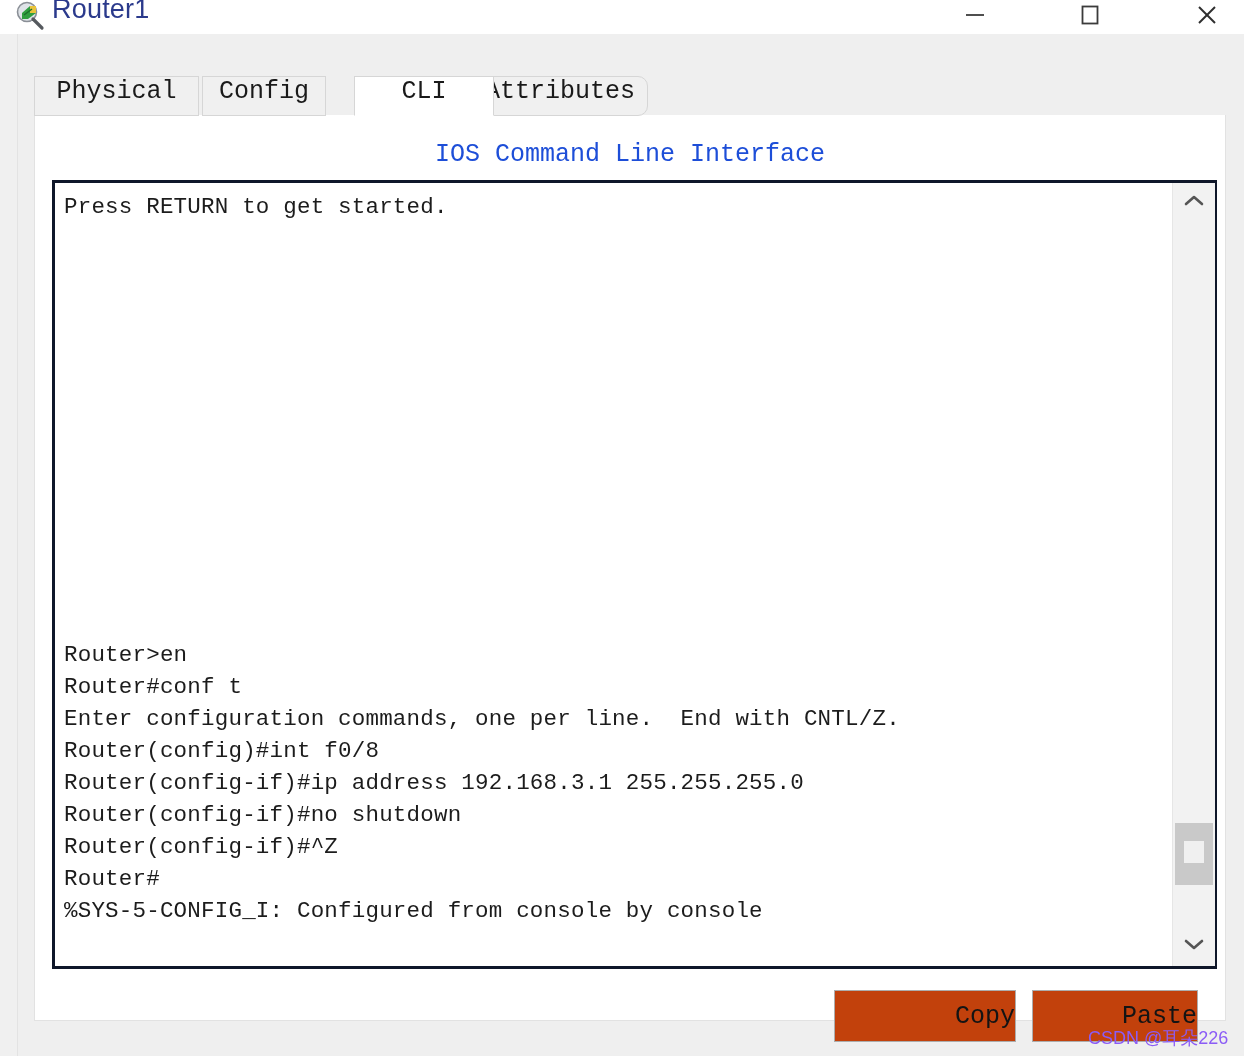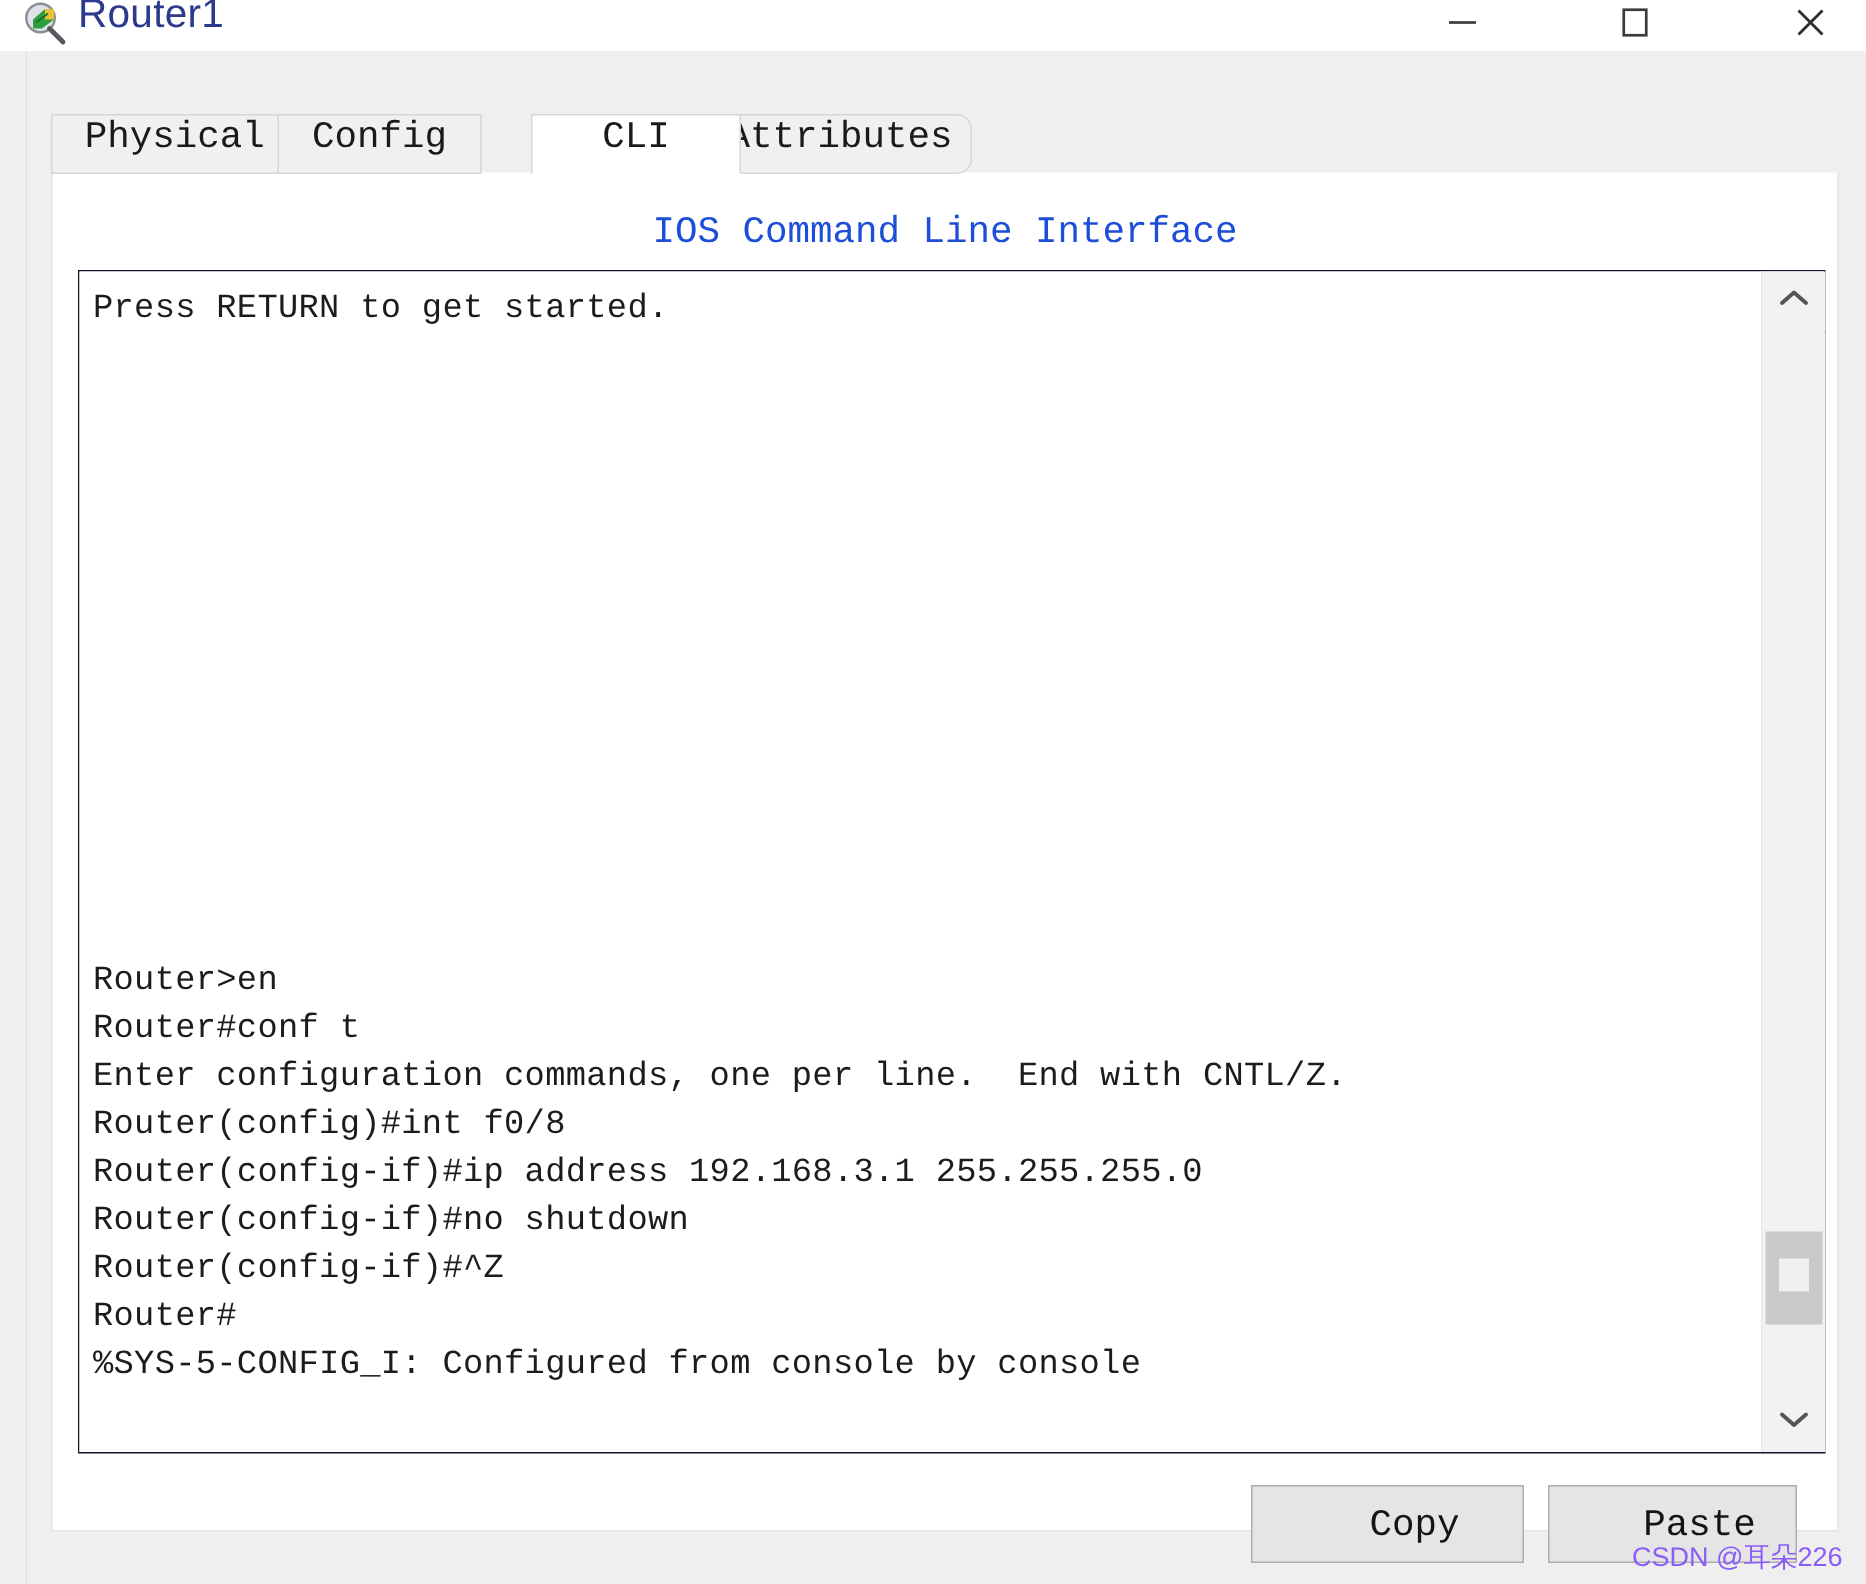--- a/index.html
+++ b/index.html
@@ -117,21 +117,21 @@
     justify-content: center;
     cursor: default;
     white-space: nowrap;
   }
   .tab.active {
     background: #ffffff;
     border-bottom: 1px solid #ffffff;
     z-index: 4;
   }
   #tab-physical   { left: 0px;   width: 165px; }
-  #tab-config     { left: 151px; width: 136px; }
+  #tab-config     { left: 168px; width: 124px; }
   #tab-cli        { left: 320px; width: 140px; }
   #tab-attributes { left: 438px; width: 176px; border-radius: 10px; }
 
   
   #tab-body {
     position: absolute;
     left: 34px;
     top: 115px;
     width: 1192px;
     height: 906px;
@@ -154,21 +154,21 @@
     white-space: nowrap;
   }
 
   
   #terminal-wrap {
     position: absolute;
     left: 52px;
     top: 180px;
     width: 1165px;
     height: 789px;
-    border: 1px solid #0f172a;
+    border: 3px solid #0f172a;
     box-sizing: border-box;
     background: #ffffff;
   }
   #terminal-output {
     position: absolute;
     left: 0;
     top: 0;
     right: 42px;
     bottom: 0;
     padding: 8px 0 0 9px;
@@ -236,29 +236,29 @@
     width: 20px;
     height: 22px;
     background: #f0f0f0;
   }
 
   
   .action-btn {
     position: absolute;
     top: 990px;
     height: 52px;
-    background: #e5e5e5;
+    background: #c2410c;
     border: 1px solid #adadad;
     box-sizing: border-box;
     font-family: "Liberation Mono", monospace;
     font-size: 25px;
     color: #141414;
     display: flex;
     align-items: center;
-    justify-content: center;
+    justify-content: flex-end;
     cursor: default;
     white-space: nowrap;
     padding-left: 36px;
   }
   #btn-copy  { left: 834px; width: 182px; }
   #btn-paste { left: 1032px; width: 166px; }
 
   
   #watermark {
     position: absolute;

